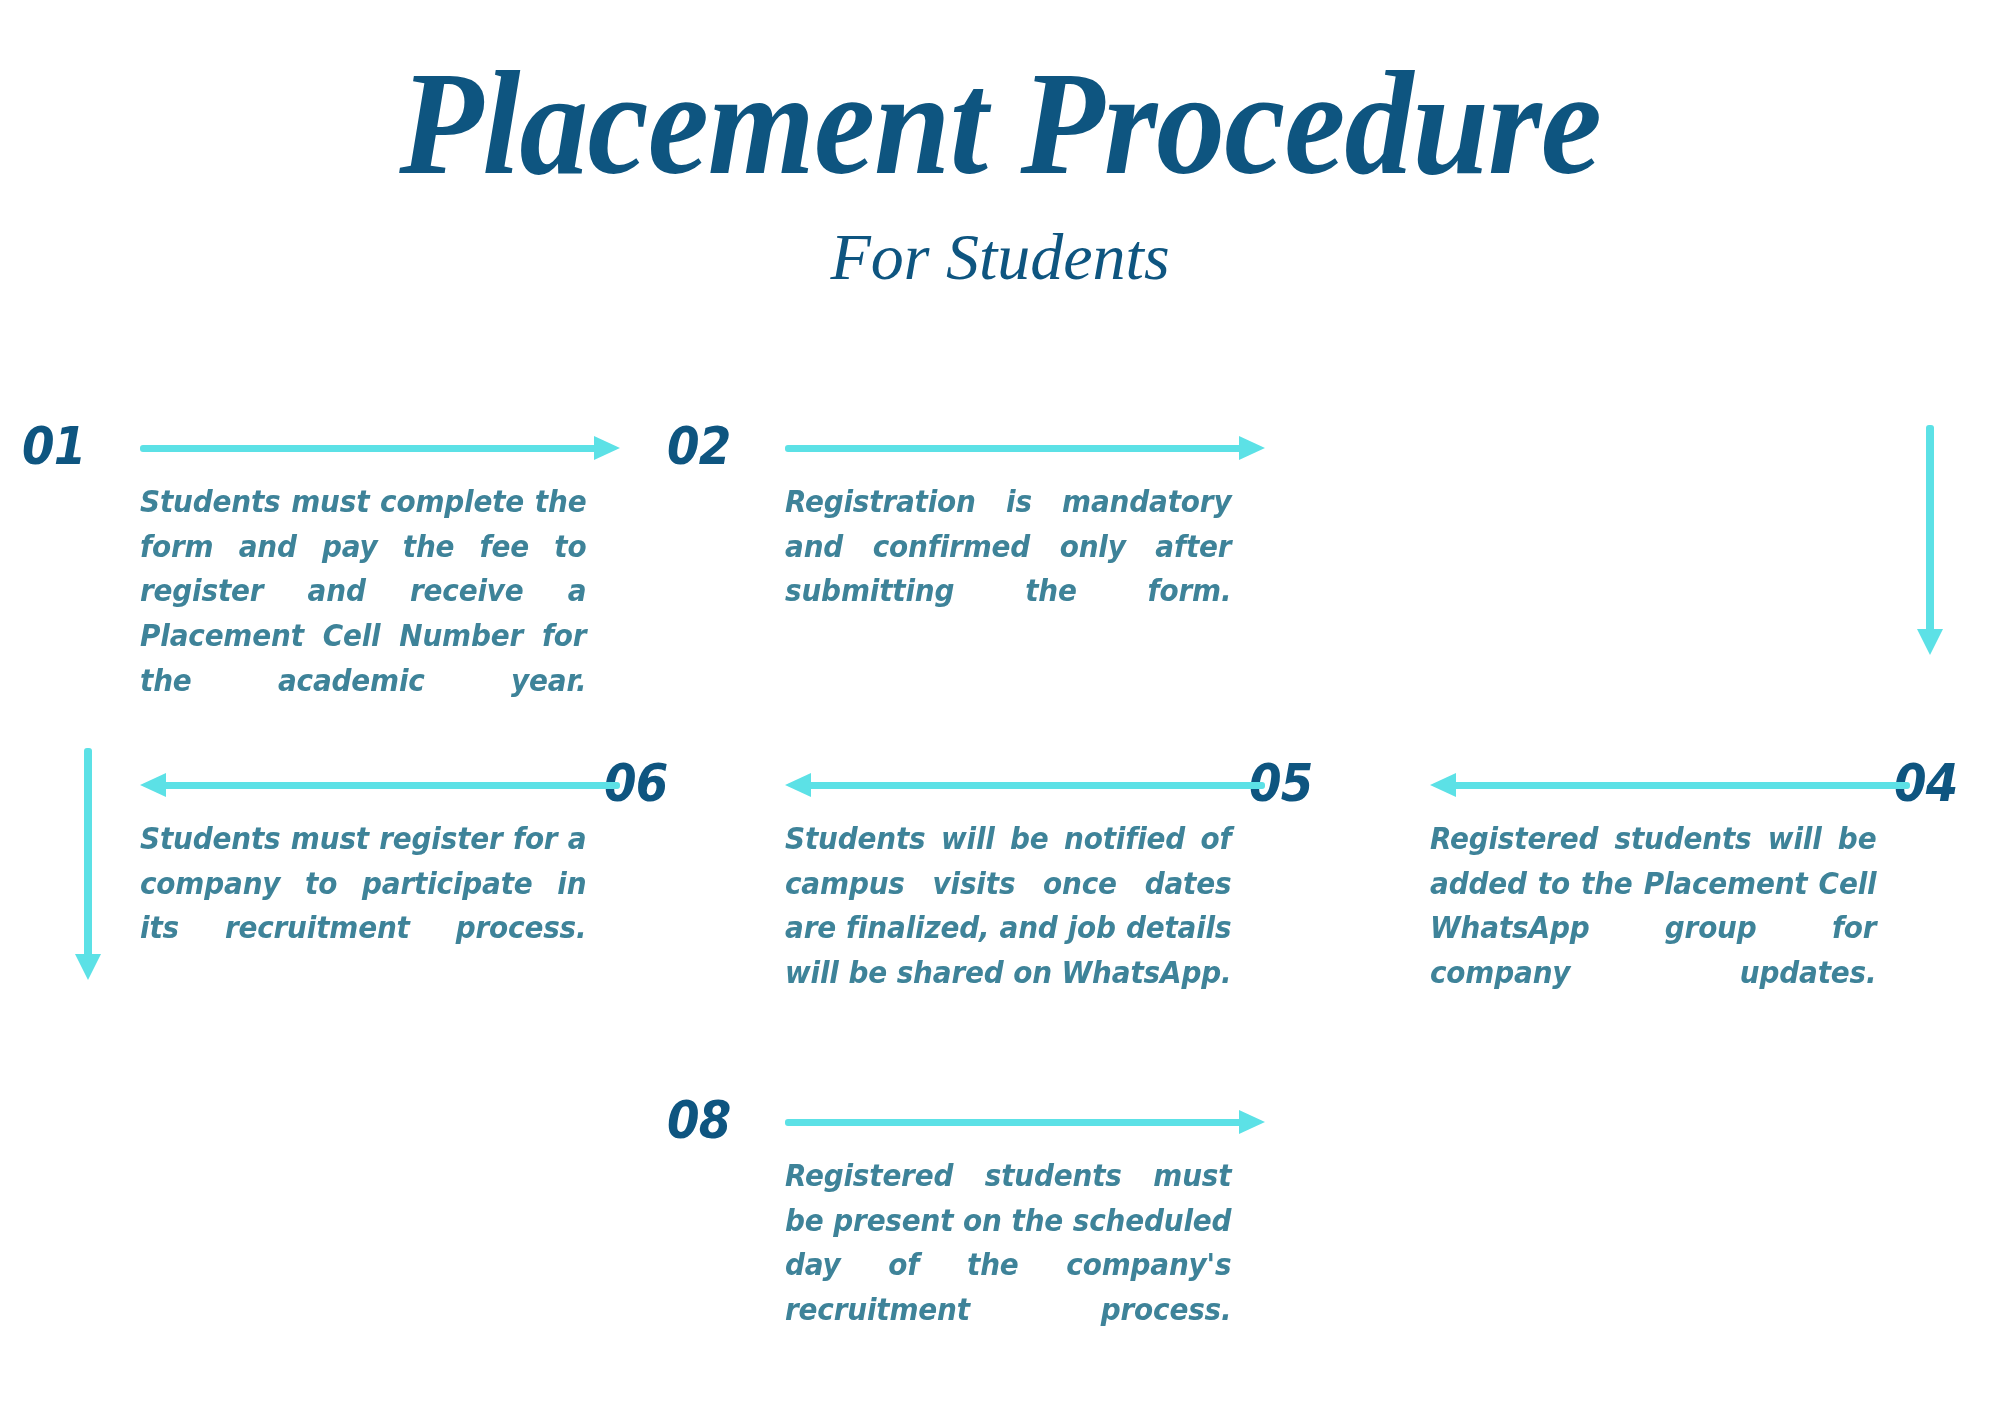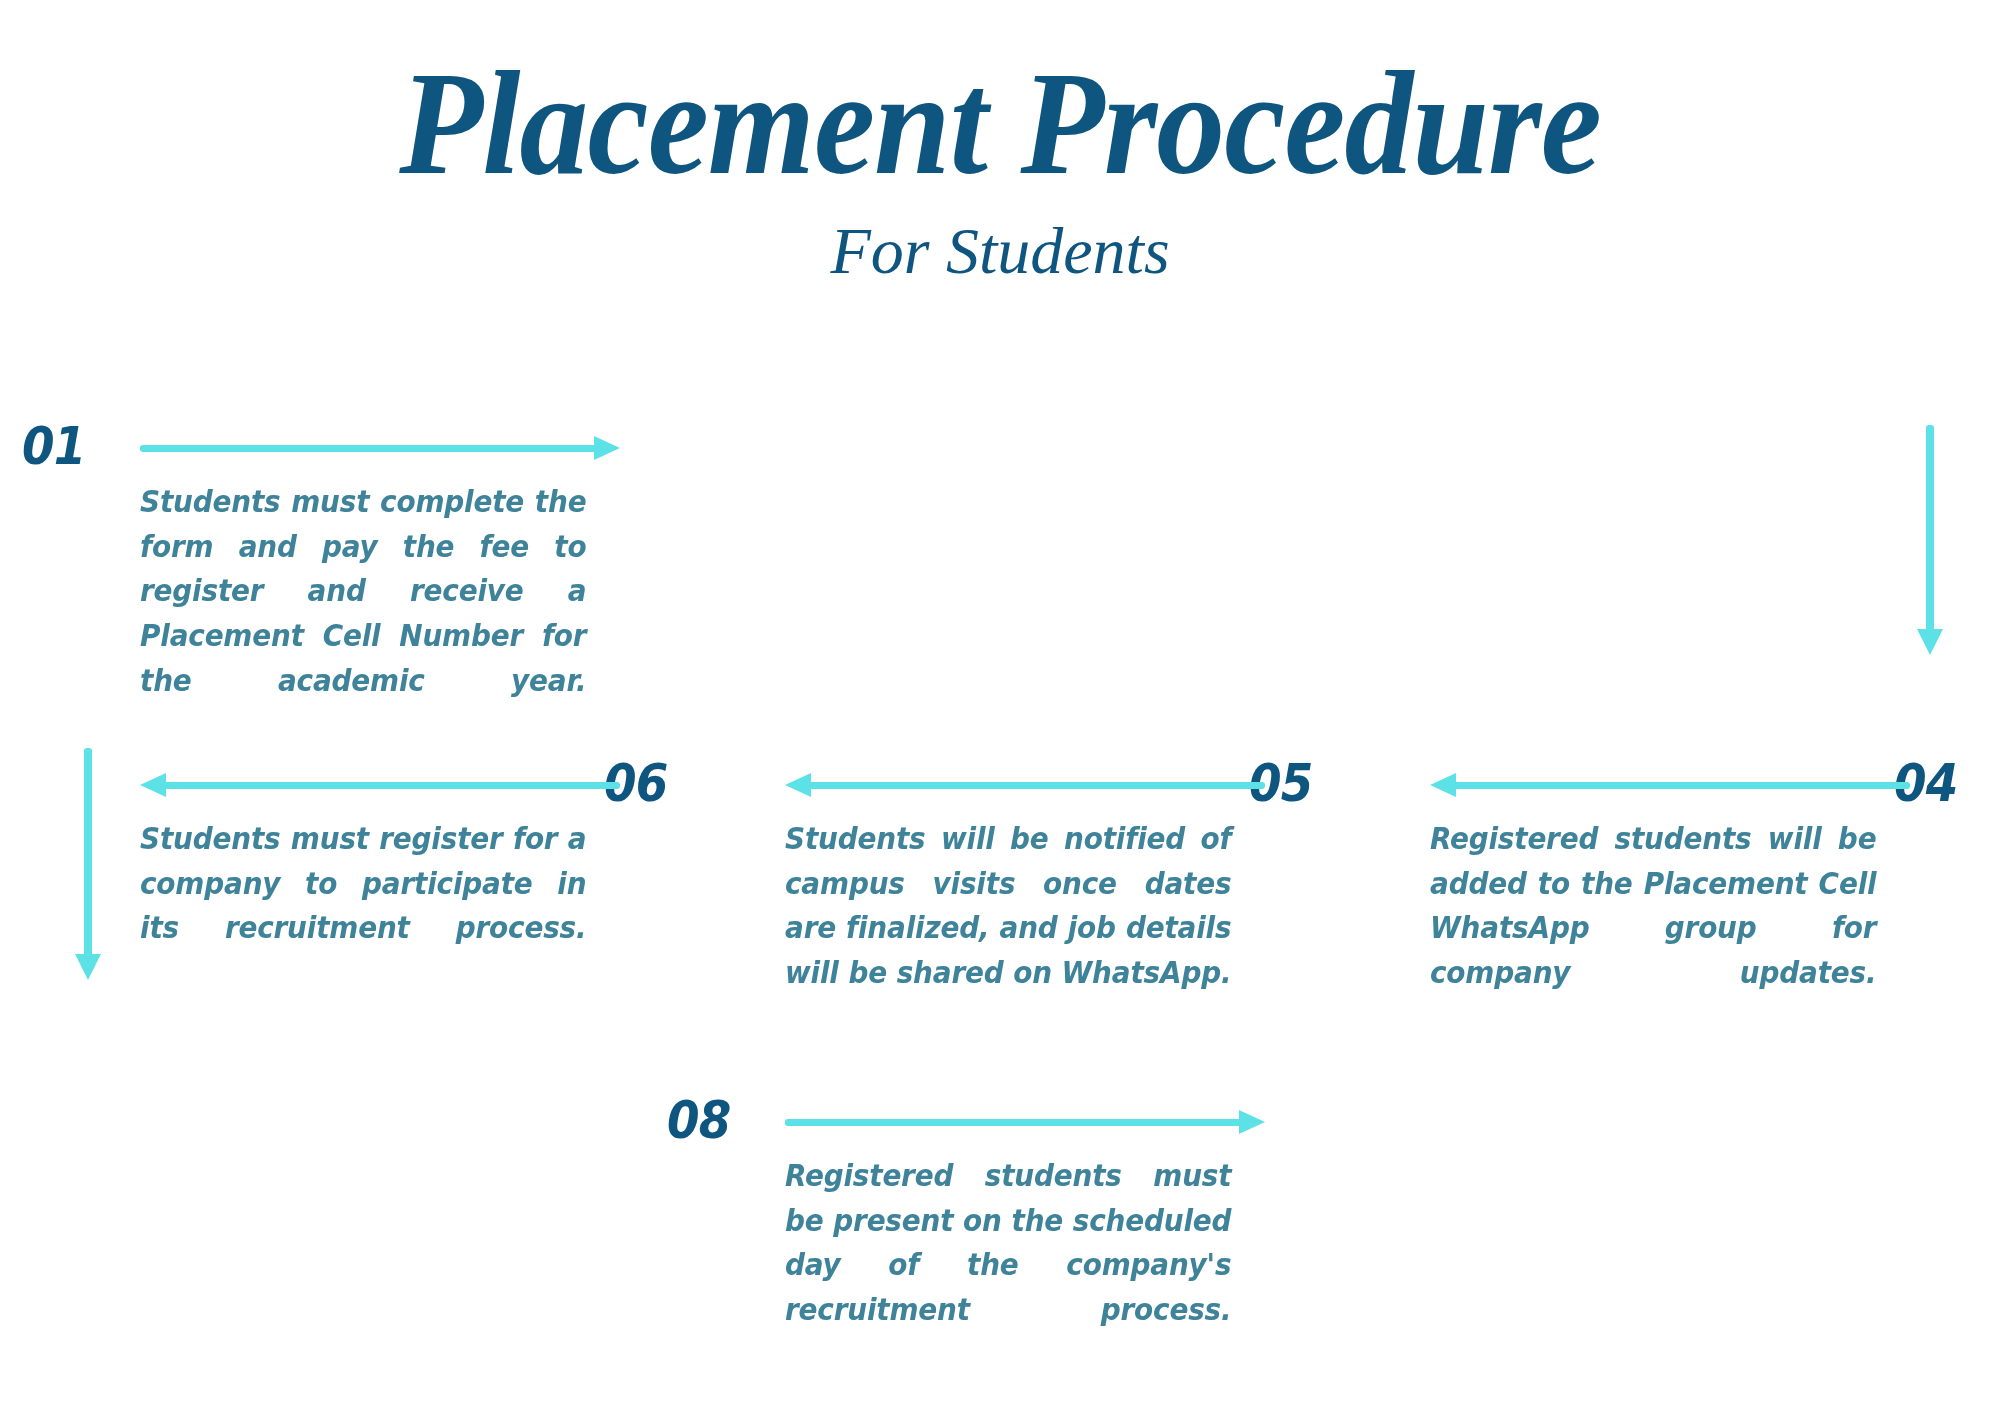--- a/index.html
+++ b/index.html
@@ -39,21 +39,21 @@
     transform:scaleX(0.93);
     transform-origin:center center;
     white-space:nowrap;
   }
   .subtitle {
     font-family:"Liberation Serif", "DejaVu Serif", serif;
     font-weight:400;
     font-size:66px;
     line-height:1.1;
     color:#0E5580;
-    margin-top:16px;
+    margin-top:22px;
     white-space:nowrap;
   }
 
   
   .rows { position:absolute; top:390px; left:0; width:2000px;margin-top:24px; }
   .row  { position:relative; width:2000px; height:337px; }
 
   .cell {
     position:absolute;
     top:0;
@@ -185,20 +185,28 @@
 
       <div class="cell c0">
         <div class="num left">01</div>
         <div class="track ltr">
           <div class="line"></div>
           <div class="head"></div>
         </div>
         <div class="copy">Students must complete the form and pay the fee to register and receive a Placement Cell Number for the academic year.</div>
       </div>
 
+      <div class="cell c1">
+        <div class="num left">02</div>
+        <div class="track ltr">
+          <div class="line"></div>
+          <div class="head"></div>
+        </div>
+        <div class="copy">Registration is mandatory and confirmed only after submitting the form.</div>
+      </div>
 
 
     </div>
 
     <div class="row row2">
 
       <div class="cell c0">
         <div class="num right">06</div>
         <div class="track rtl">
           <div class="line"></div>

